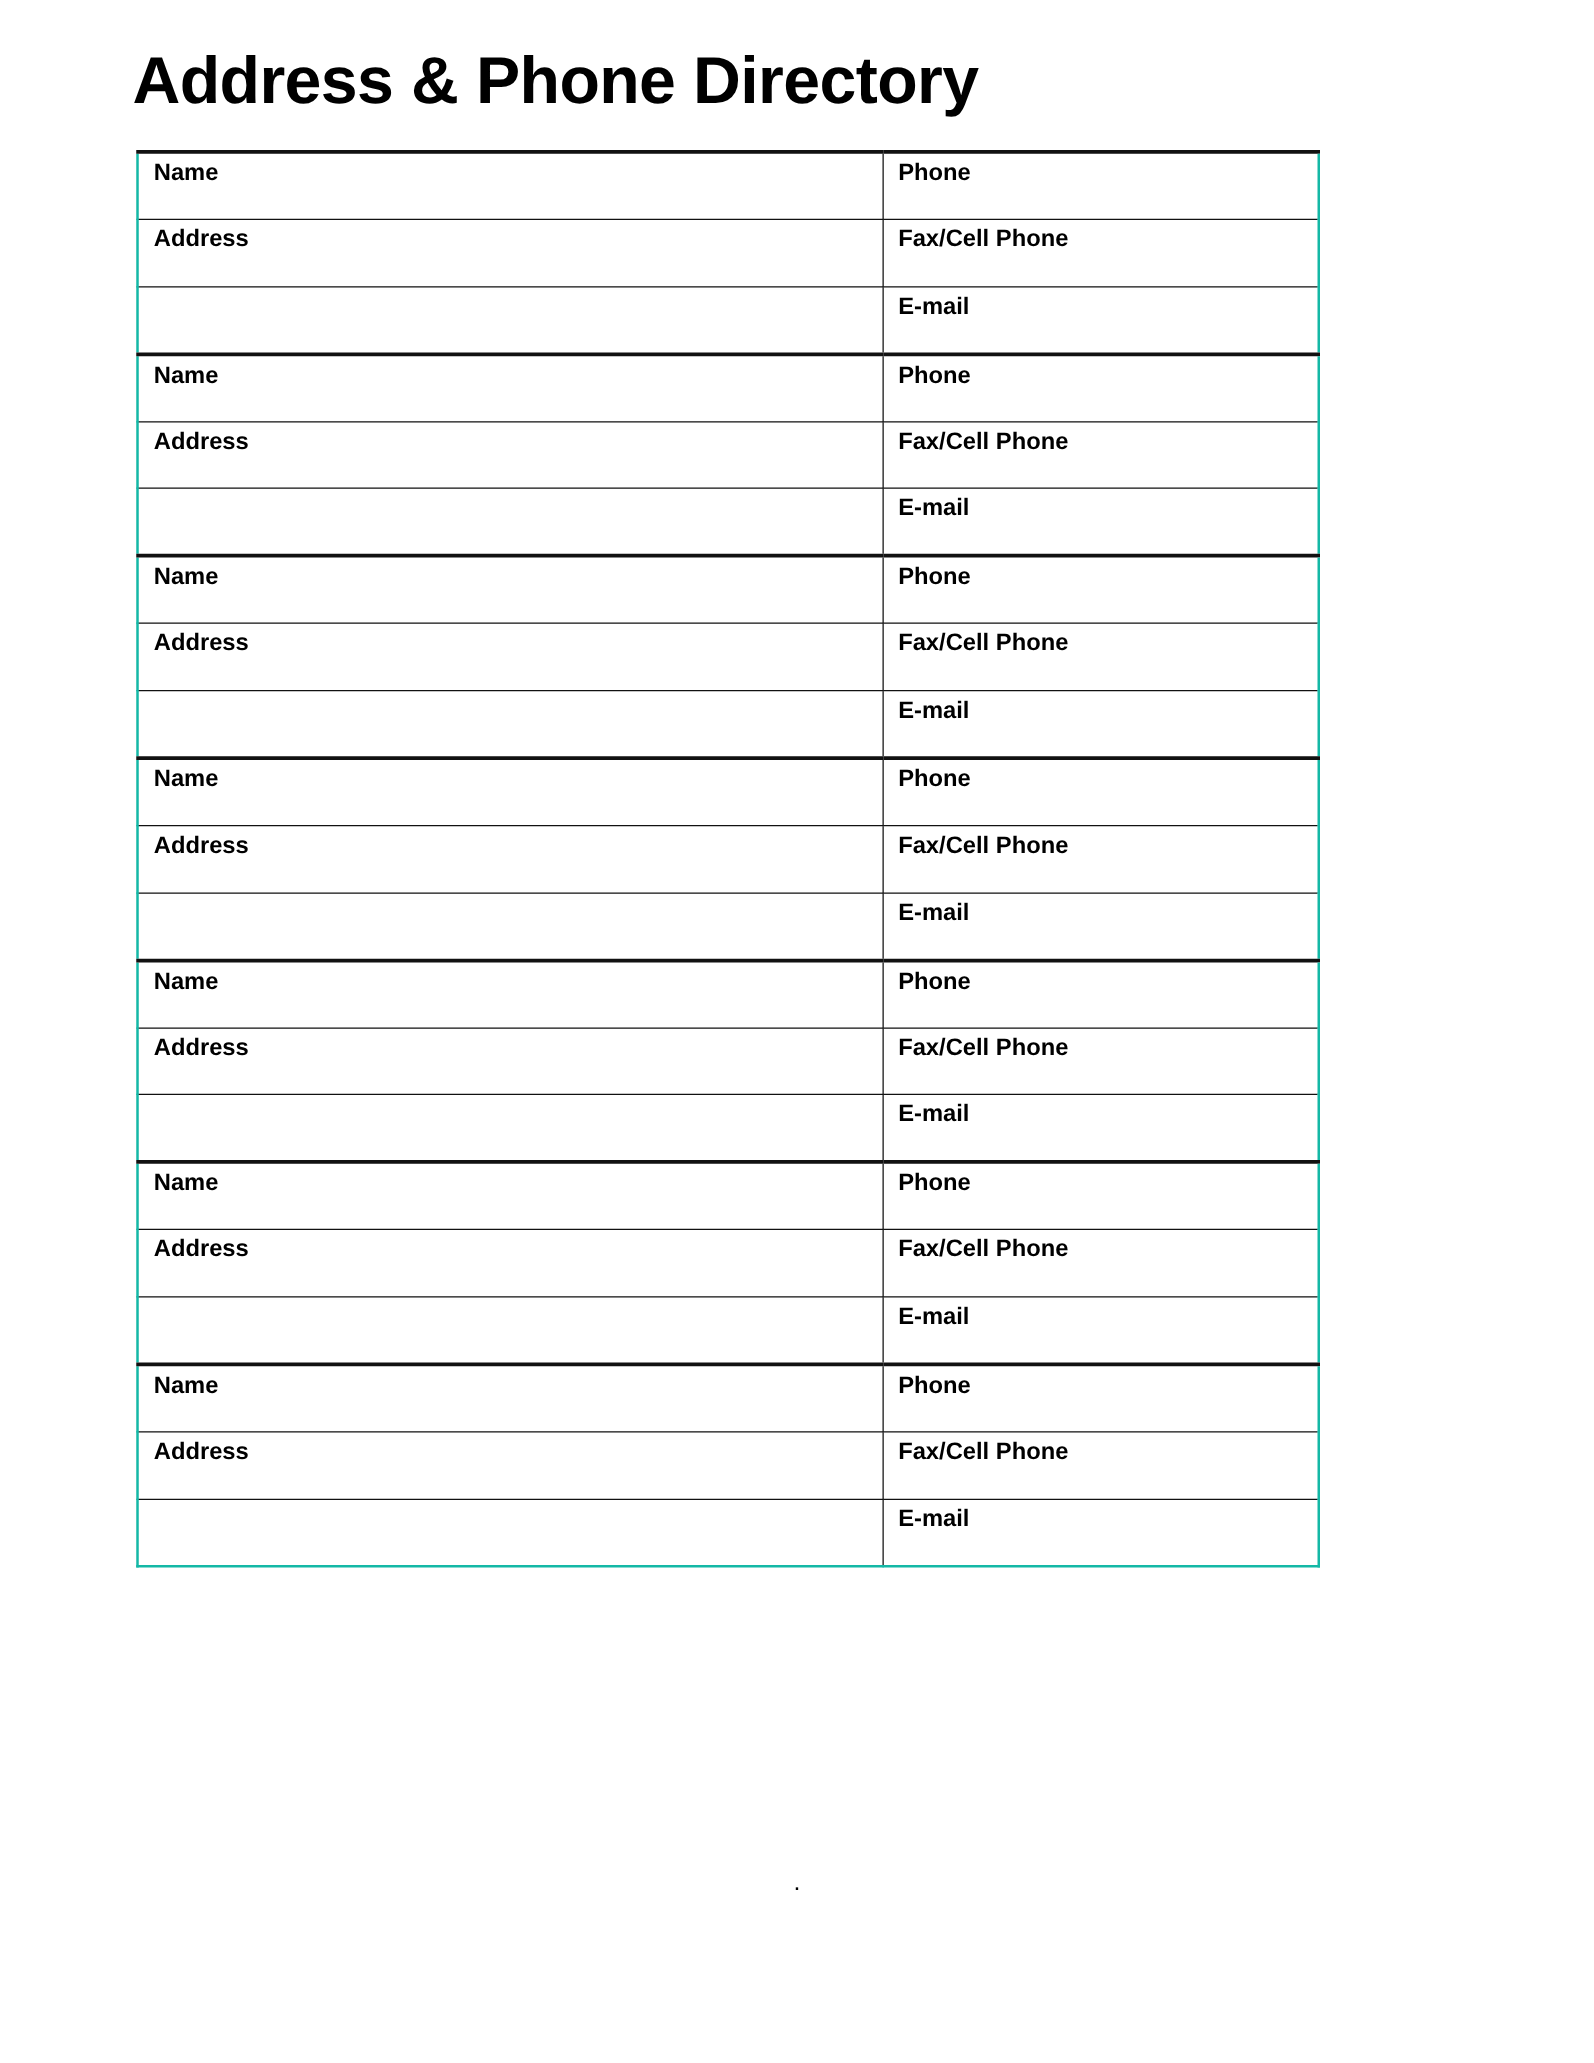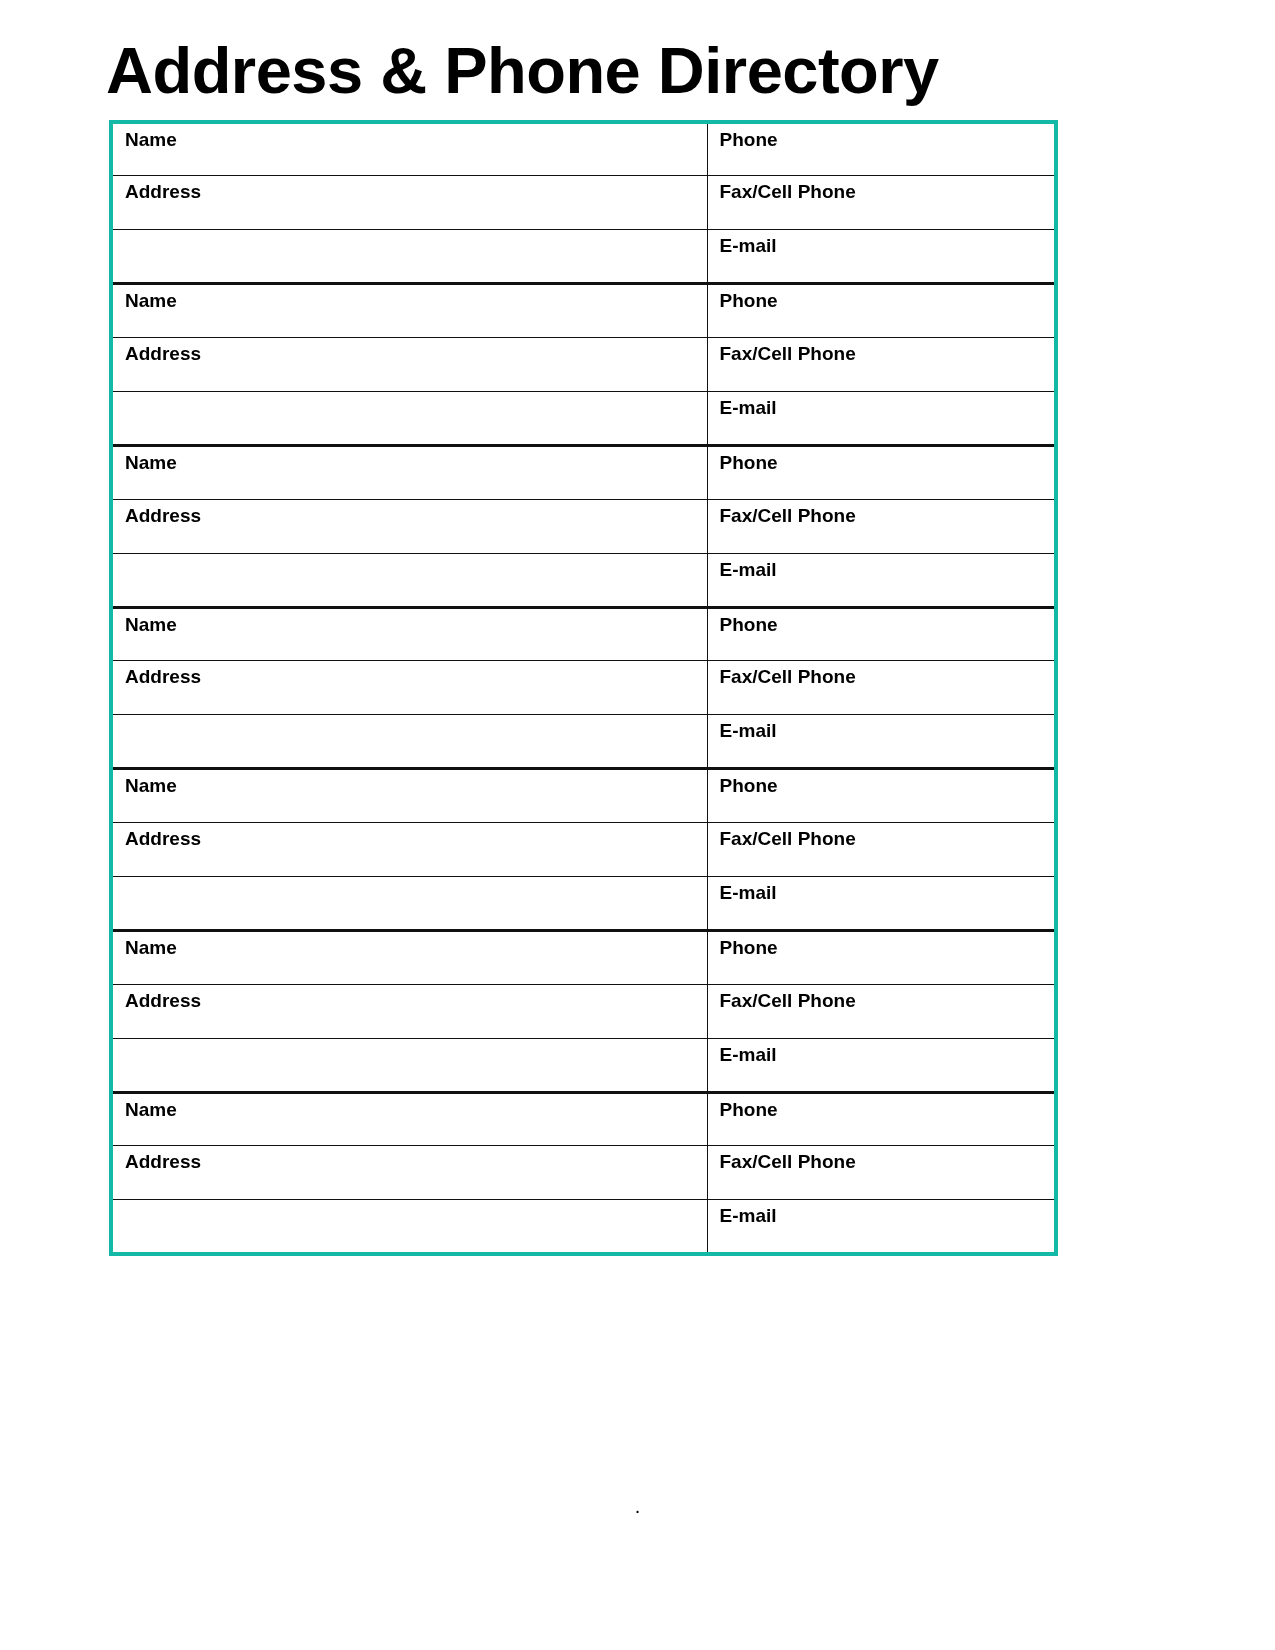--- a/index.html
+++ b/index.html
@@ -11,34 +11,34 @@
     width: 1275px;
     height: 1650px;
     position: relative;
     font-family: "Liberation Sans", sans-serif;
     color: #000000;
   }
   .page-title {
     position: absolute;
     left: 106px;
     top: 38px;
-    font-size: 65px;
+    font-size: 53px;
     font-weight: bold;
     line-height: 1.0;
     letter-spacing: -0.5px;
     white-space: nowrap;
   }
   table.directory {
     position: absolute;
     left: 109px;
     top: 120px;
     width: 945px;
     border-collapse: collapse;
     table-layout: fixed;
-    border: 4px solid #14b8a6;
+    border: 2px solid #14b8a6;
   }
   col.c1 { width: 596px; }
   col.c2 { width: 349px; }
   table.directory td {
     box-sizing: border-box;
     height: 53.9px;
     border: 1.5px solid #111111;
     vertical-align: top;
     padding: 5px 12px;
     font-size: 19px;

